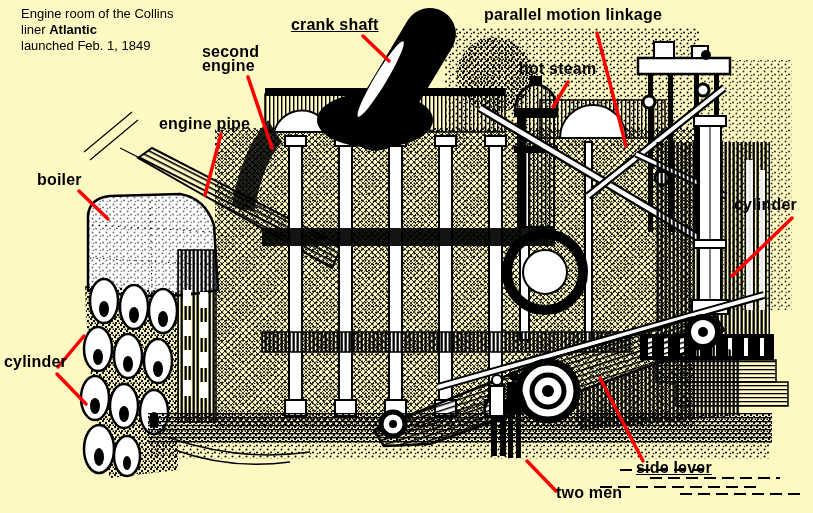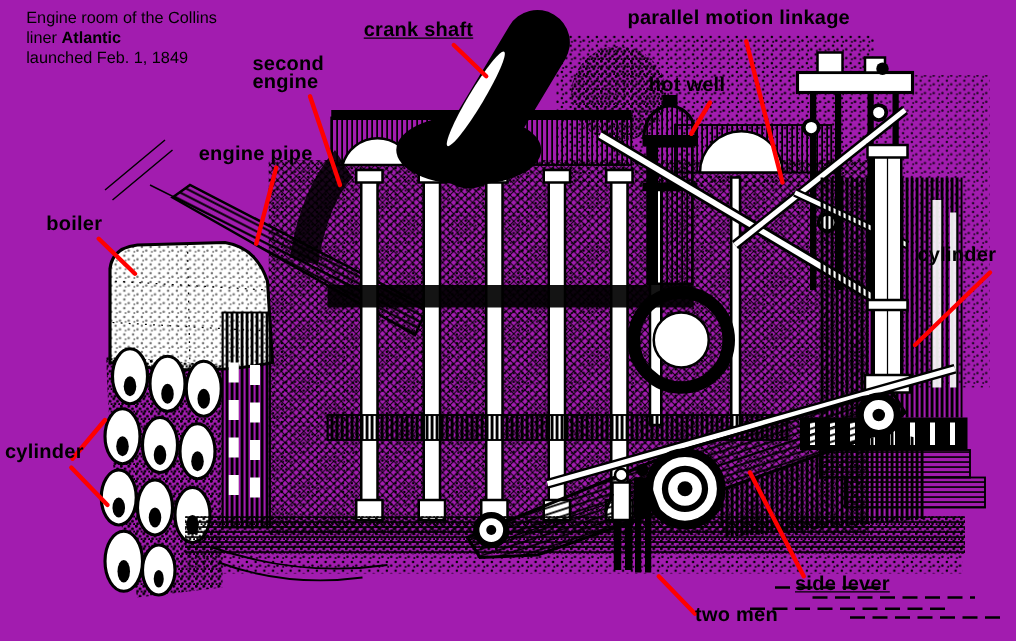--- a/index.html
+++ b/index.html
@@ -1,34 +1,34 @@
 <!DOCTYPE html>
 <html><head>
 <meta charset="utf-8">
 <style>
   html,body{margin:0;padding:0;background:#fff;}
   #stage{
-    position:relative;width:813px;height:513px;background:#a21caf;overflow:hidden;
+    position:relative;width:813px;height:513px;background:#fef9c3;overflow:hidden;
     font-family:"Liberation Sans",sans-serif;
   }
   #engraving,#leaders{position:absolute;left:0;top:0;}
   #engraving{z-index:1;}
   #leaders{z-index:2;}
   .lbl{
     position:absolute;z-index:3;color:#000;
     font:bold 16px/1.05 "Liberation Sans",sans-serif;
     letter-spacing:.2px;white-space:nowrap;
   }
   .caption{
     position:absolute;left:21px;top:6px;z-index:3;color:#000;
     font:13px/16px "Liberation Sans",sans-serif;letter-spacing:0;white-space:nowrap;
   }
   #lbl-second-engine{left:202px;top:45px;width:76px;text-align:left;white-space:normal;line-height:14px;}
   #lbl-crank-shaft{left:291px;top:17px;text-decoration:underline;}
-  #lbl-parallel-motion{left:502px;top:7px;}
+  #lbl-parallel-motion{left:484px;top:7px;}
   #lbl-hot-well{left:519px;top:61px;}
   #lbl-steam-pipe{left:159px;top:116px;}
   #lbl-boiler{left:37px;top:172px;}
   #lbl-furnaces{left:4px;top:354px;}
   #lbl-cylinder{left:734px;top:197px;}
   #lbl-side-lever{left:636px;top:460px;text-decoration:underline;}
   #lbl-two-men{left:556px;top:485px;}
   .leader{stroke:#ff0000;stroke-width:3.5;stroke-linecap:round;}
 </style>
 </head>
@@ -281,21 +281,21 @@
 
   <div class="caption">
     <div>Engine room of the Collins</div>
     <div><span>liner </span><b>Atlantic</b></div>
     <div>launched Feb. 1, 1849</div>
   </div>
 
   <div class="lbl" id="lbl-second-engine">second engine</div>
   <div class="lbl" id="lbl-crank-shaft">crank shaft</div>
   <div class="lbl" id="lbl-parallel-motion">parallel motion linkage</div>
-  <div class="lbl" id="lbl-hot-well">hot well</div>
+  <div class="lbl" id="lbl-hot-well">hot steam</div>
   <div class="lbl" id="lbl-steam-pipe">engine pipe</div>
   <div class="lbl" id="lbl-boiler">boiler</div>
   <div class="lbl" id="lbl-furnaces">cylinder</div>
   <div class="lbl" id="lbl-cylinder">cylinder</div>
   <div class="lbl" id="lbl-side-lever">side lever</div>
   <div class="lbl" id="lbl-two-men">two men</div>
 
 </div>
 
 </body></html>

